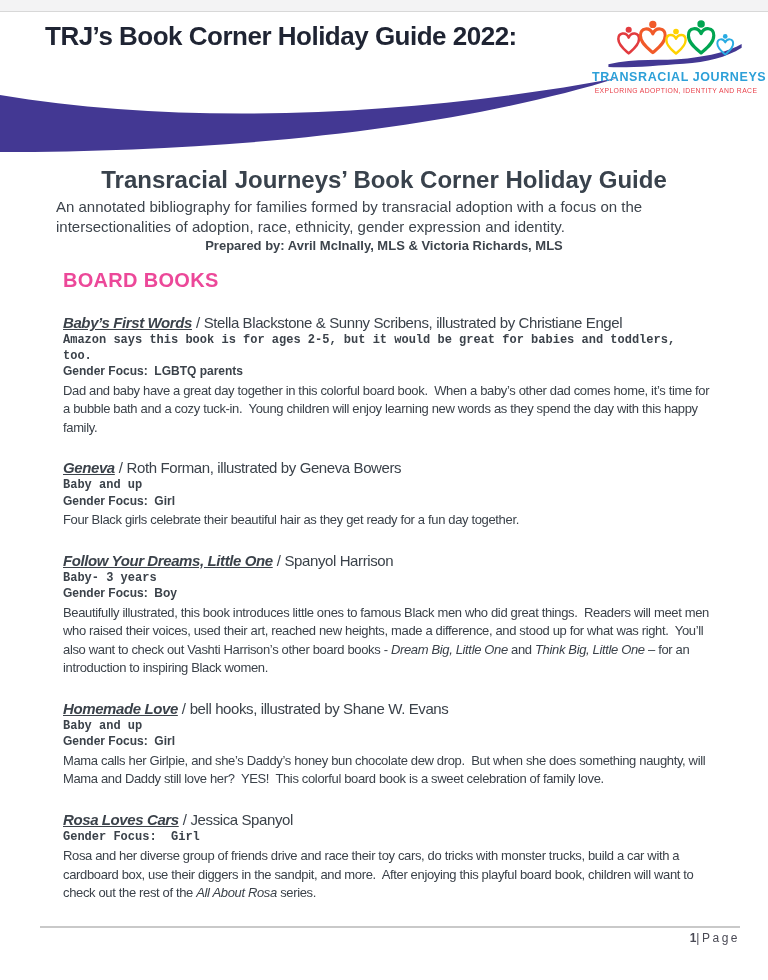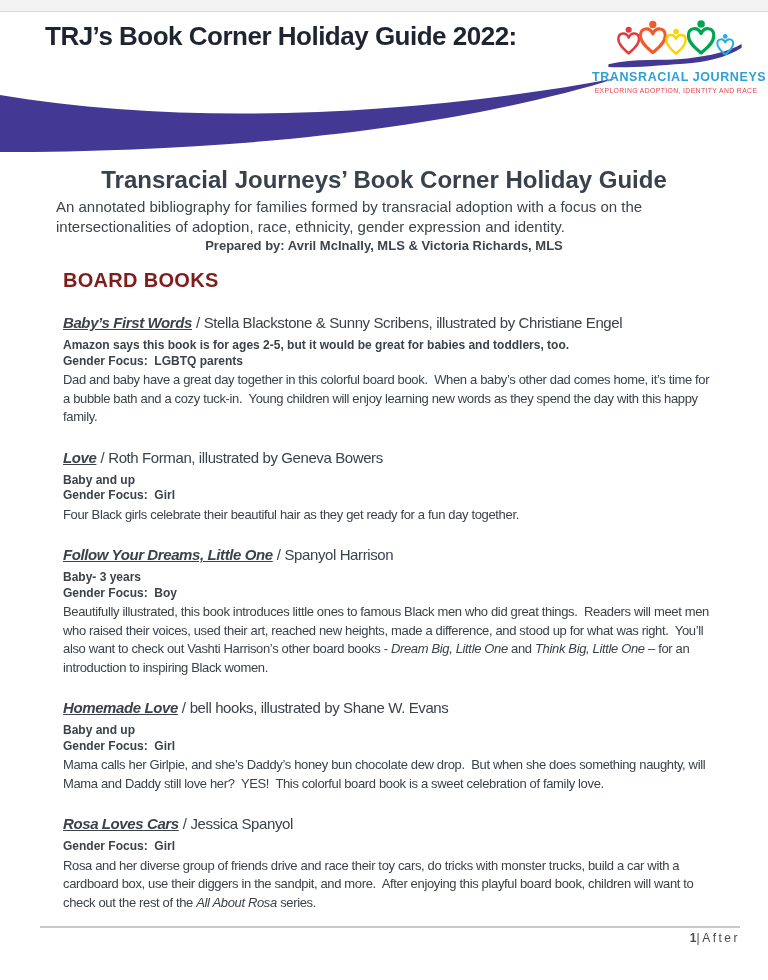--- a/index.html
+++ b/index.html
@@ -15,27 +15,27 @@
   }
   .swoosh{position:absolute;left:0;top:53px;width:622px;height:96px;}
   .logo{position:absolute;right:8px;top:2px;width:168px;text-align:center;}
   .logo .hearts{width:138px;height:56px;display:block;margin:0 auto;}
   .logo-name{font-size:12.5px;font-weight:bold;color:#2da0d8;letter-spacing:0.6px;margin-top:0;white-space:nowrap;}
   .logo-tag{font-size:6.8px;color:#e9404a;letter-spacing:0.4px;margin-top:3px;white-space:nowrap;}
   .doc-title{margin:6px 8px 0;text-align:center;font-size:24px;font-weight:bold;color:#39424c;}
   .subtitle{margin:3px auto 0;max-width:656px;text-align:left;font-size:15px;line-height:20px;color:#3d444c;}
   .prepared{margin:1px 0 16px;text-align:center;font-size:13px;font-weight:bold;color:#3d444c;}
   .content{padding:0 58px 0 63px;}
-  .section{margin:16px 0 0;font-size:20px;font-weight:bold;color:#7f1d1d;letter-spacing:0.3px;}
+  .section{margin:16px 0 0;font-size:20px;font-weight:bold;color:#ec4899;letter-spacing:0.3px;}
   .book{margin-top:21px;}
   .book-head{margin:0;font-size:15px;font-weight:normal;color:#3b424a;letter-spacing:-0.4px;line-height:20px;}
   .bt{font-weight:bold;font-style:italic;text-decoration:underline;}
   .sep{margin:0 4px;}
   .meta{margin:0;font-size:12px;font-weight:bold;color:#3b424a;line-height:15.5px;white-space:pre-wrap;}
-  .book-head + .meta{margin-top:5px;}
+  .book-head + .meta{font-family:Liberation Mono, monospace;}
   .desc{margin:2px 0 0;font-size:13px;line-height:18.5px;color:#3b424a;letter-spacing:-0.35px;white-space:pre-wrap;}
   .it{font-style:italic;}
   .footer{
     position:absolute;left:40px;right:28px;top:926px;border-top:2px solid #c9c9c9;
     text-align:right;padding-top:3px;font-size:12px;color:#4a4a55;
   }
   .pg-num{font-weight:bold;}
   .pg-label{letter-spacing:2.5px;}
 </style>
 </head>
@@ -90,21 +90,21 @@
       <h4 class="book-head">
         <span class="bt">Baby’s First Words</span><span class="sep">/</span><span>Stella Blackstone &amp; Sunny Scribens, illustrated by Christiane Engel</span>
       </h4>
       <p class="meta">Amazon says this book is for ages 2-5, but it would be great for babies and toddlers, too.</p>
       <p class="meta">Gender Focus:  LGBTQ parents</p>
       <p class="desc"><span>Dad and baby have a great day together in this colorful board book.  When a baby’s other dad comes home, it’s time for a bubble bath and a cozy tuck-in.  Young children will enjoy learning new words as they spend the day with this happy family.</span></p>
     </article>
 
     <article class="book">
       <h4 class="book-head">
-        <span class="bt">Love</span><span class="sep">/</span><span>Roth Forman, illustrated by Geneva Bowers</span>
+        <span class="bt">Geneva</span><span class="sep">/</span><span>Roth Forman, illustrated by Geneva Bowers</span>
       </h4>
       <p class="meta">Baby and up</p>
       <p class="meta">Gender Focus:  Girl</p>
       <p class="desc"><span>Four Black girls celebrate their beautiful hair as they get ready for a fun day together.</span></p>
     </article>
 
     <article class="book">
       <h4 class="book-head">
         <span class="bt">Follow Your Dreams, Little One</span><span class="sep">/</span><span>Spanyol Harrison</span>
       </h4>
@@ -126,14 +126,14 @@
       <h4 class="book-head">
         <span class="bt">Rosa Loves Cars</span><span class="sep">/</span><span>Jessica Spanyol</span>
       </h4>
       <p class="meta">Gender Focus:  Girl</p>
       <p class="desc"><span>Rosa and her diverse group of friends drive and race their toy cars, do tricks with monster trucks, build a car with a cardboard box, use their diggers in the sandpit, and more.  After enjoying this playful board book, children will want to check out the rest of the </span><span class="it">All About Rosa</span><span> series.</span></p>
     </article>
   </div>
 </main>
 
 <footer class="footer">
-  <span class="pg-num">1</span><span class="pg-label">|After</span>
+  <span class="pg-num">1</span><span class="pg-label">|Page</span>
 </footer>
 
 </body></html>

